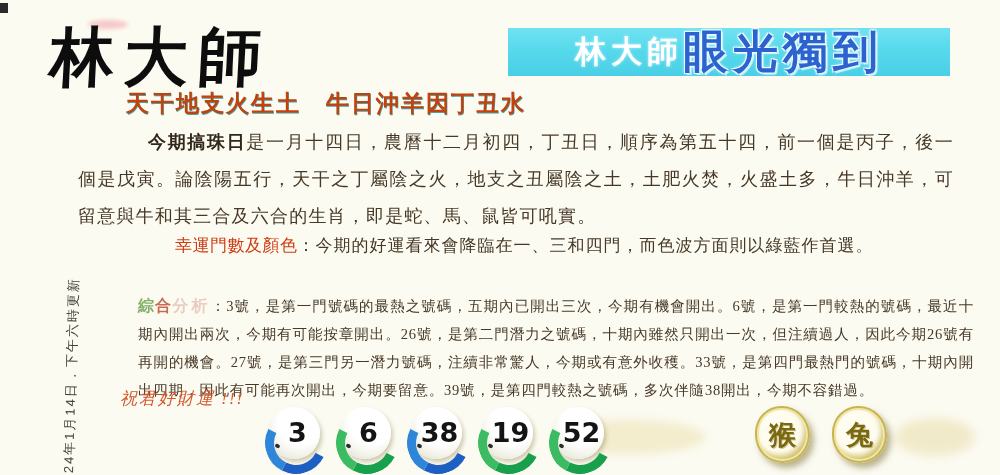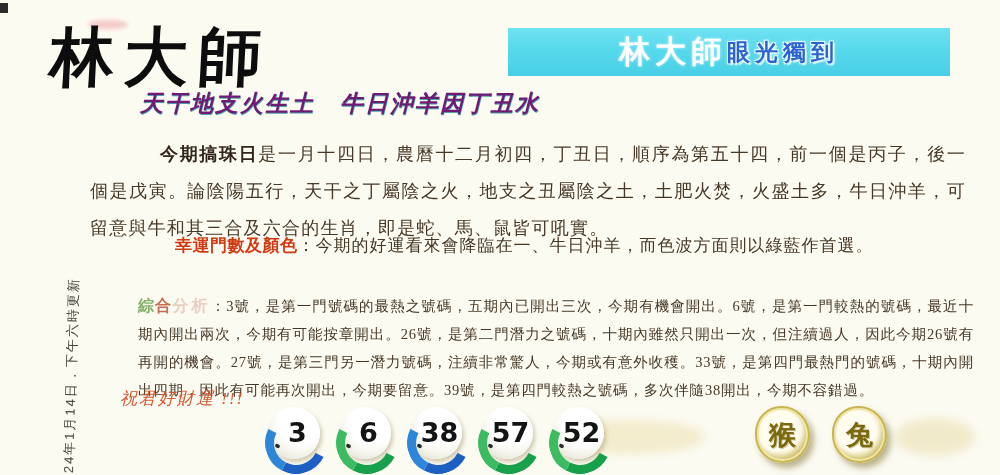--- a/index.html
+++ b/index.html
@@ -26,43 +26,43 @@
   .banner {
     position:absolute; left:508px; top:28px; width:442px; height:48px;
     background:linear-gradient(180deg,#6fe2f2 0%, #57d9ec 45%, #49cfe6 100%);
     display:flex; align-items:center; justify-content:center; white-space:nowrap;
   }
   .banner-prefix {
     font-weight:bold; font-size:31px; letter-spacing:5px; color:#ffffff;
     text-shadow:0 0 3px #bdf2fb;
   }
   .banner-suffix {
-    font-weight:bold; font-size:23px; letter-spacing:5px; color:#2d63cf;
+    font-weight:bold; font-size:45px; letter-spacing:5px; color:#2d63cf;
     text-shadow:-1px -1px 0 #eafcff, 1px -1px 0 #eafcff, -1px 1px 0 #eafcff,
                  2px 2px 0 rgba(255,255,255,.65), 0 0 4px rgba(255,255,255,.8);
   }
   .headline {
-    position:absolute; left:140px; top:88px;
-    font-size:23px; font-weight:bold; font-style:italic; letter-spacing:2px;
-    color:#701a75; text-shadow:0.6px 0.6px 0 #4aa3a8; white-space:nowrap;
+    position:absolute; left:126px; top:88px;
+    font-size:23px; font-weight:bold; letter-spacing:2px;
+    color:#c2410c; text-shadow:0.6px 0.6px 0 #4aa3a8; white-space:nowrap;
   }
 
   
   .intro {
     position:absolute; left:78px; top:124px; width:876px;
     font-size:18px; line-height:37px; letter-spacing:1.2px;
-    color:#463826; text-indent:70px; margin:12px; text-align:justify;
+    color:#463826; text-indent:70px; margin:0; text-align:justify;
   }
   .intro b { font-weight:bold; color:#32271a; }
   .lucky {
     position:absolute; left:78px; top:234px; width:876px;
     font-size:17px; letter-spacing:1px; color:#463826;
     margin:0; padding-left:97px; box-sizing:border-box; white-space:nowrap;
   }
-  .lucky-label { color:#d03a12; font-weight:bold; letter-spacing:0.5px; }
+  .lucky-label { color:#d03a12; font-weight:normal; letter-spacing:0.5px; }
   .analysis {
     position:absolute; left:122px; top:276px; width:836px;
     font-size:14.5px; line-height:28px; letter-spacing:0.8px;
     color:#463826; margin:16px; text-align:justify;
   }
   .an-green  { color:#86b06a; font-weight:bold; font-size:16px; }
   .an-red    { color:#c96b52; font-weight:bold; font-size:16px; }
   .an-faded  { color:rgba(219,166,153,.55); font-weight:bold; font-size:16px; letter-spacing:3px; }
   .wish {
     position:absolute; left:120px; top:387px;
@@ -118,21 +118,21 @@
 
   <div class="banner">
     <span class="banner-prefix">林大師</span>
     <span class="banner-suffix">眼光獨到</span>
   </div>
 
   <div class="headline">天干地支火生土　牛日沖羊因丁丑水</div>
 
   <p class="intro"><b>今期搞珠日</b><span>是一月十四日，農曆十二月初四，丁丑日，順序為第五十四，前一個是丙子，後一個是戊寅。論陰陽五行，天干之丁屬陰之火，地支之丑屬陰之土，土肥火焚，火盛土多，牛日沖羊，可留意與牛和其三合及六合的生肖，即是蛇、馬、鼠皆可吼實。</span></p>
 
-  <p class="lucky"><span class="lucky-label">幸運門數及顏色</span><span>：</span><span>今期的好運看來會降臨在一、牛日沖羊，而色波方面則以綠藍作首選。</span></p>
+  <p class="lucky"><span class="lucky-label">幸運門數及顏色</span><span>：</span><span>今期的好運看來會降臨在一、三和四門，而色波方面則以綠藍作首選。</span></p>
 
   <p class="analysis"><span class="an-green">綜</span><span class="an-red">合</span><span class="an-faded">分析</span><span>：</span><span>3號，是第一門號碼的最熱之號碼，五期內已開出三次，今期有機會開出。6號，是第一門較熱的號碼，最近十期內開出兩次，今期有可能按章開出。26號，是第二門潛力之號碼，十期內雖然只開出一次，但注續過人，因此今期26號有再開的機會。27號，是第三門另一潛力號碼，注續非常驚人，今期或有意外收穫。33號，是第四門最熱門的號碼，十期內開出四期，因此有可能再次開出，今期要留意。39號，是第四門較熱之號碼，多次伴隨38開出，今期不容錯過。</span></p>
 
   <div class="wish">祝君好財運 !!!</div>
 
   <div class="balls-row">
     <div class="ball" data-color="blue">
       <div class="sphere"></div>
       <div class="swoosh"></div>
       <div class="ball-dot"></div>
@@ -147,21 +147,21 @@
     <div class="ball" data-color="blue">
       <div class="sphere"></div>
       <div class="swoosh"></div>
       <div class="ball-dot"></div>
       <div class="ball-num">38</div>
     </div>
     <div class="ball" data-color="green">
       <div class="sphere"></div>
       <div class="swoosh"></div>
       <div class="ball-dot"></div>
-      <div class="ball-num">57</div>
+      <div class="ball-num">19</div>
     </div>
     <div class="ball" data-color="green">
       <div class="sphere"></div>
       <div class="swoosh"></div>
       <div class="ball-dot"></div>
       <div class="ball-num">52</div>
     </div>
   </div>
 
   <div class="zodiac-row">

